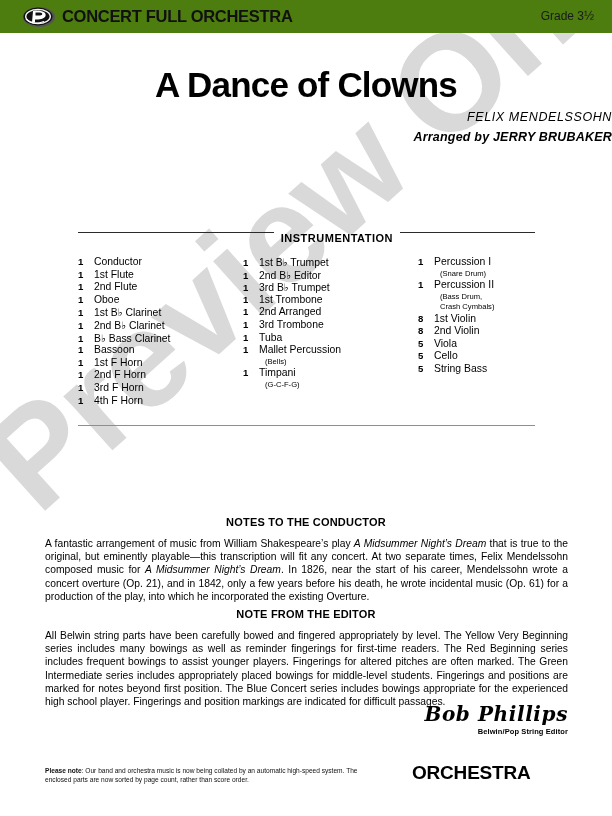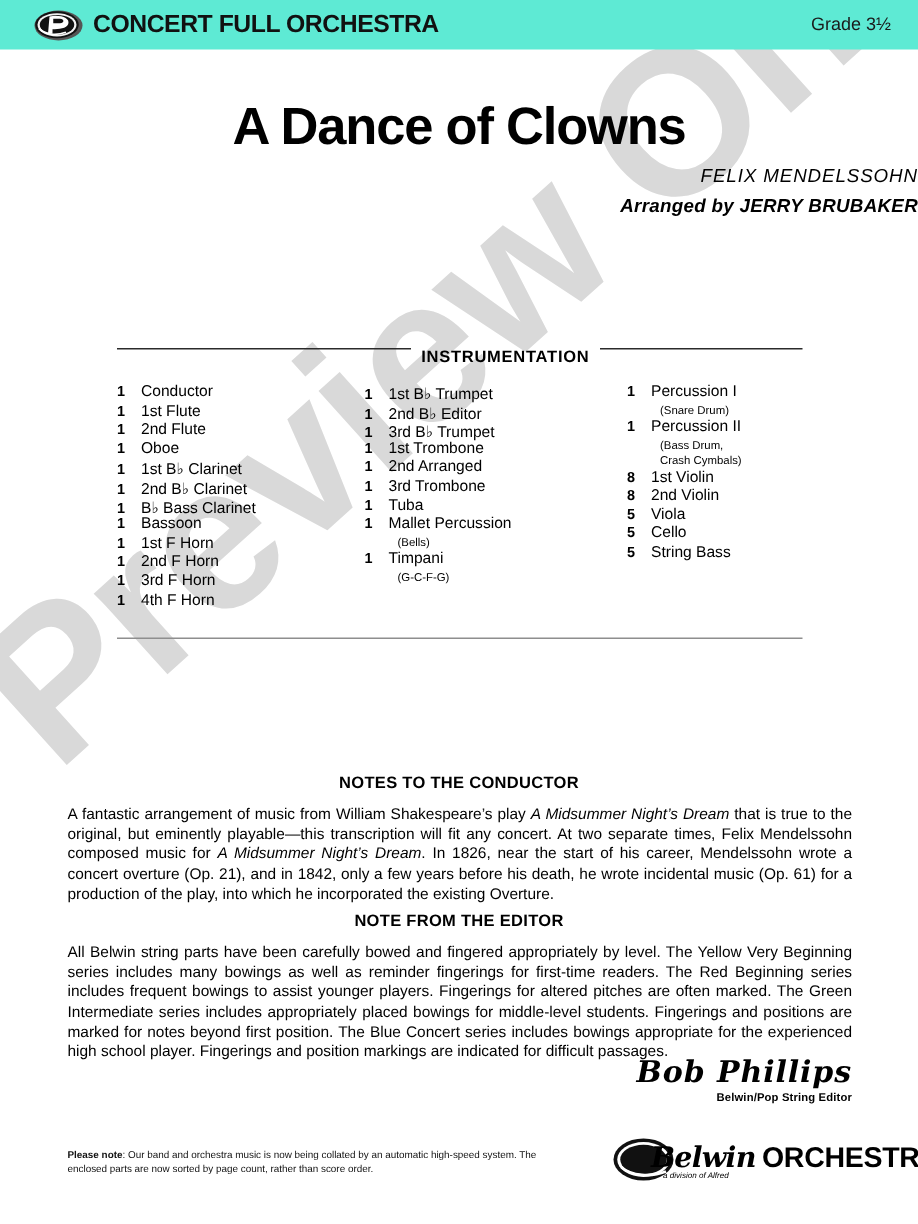--- a/index.html
+++ b/index.html
@@ -46,21 +46,21 @@
     white-space: nowrap;
   }
 
   
   #header-band {
     position: absolute;
     left: 0;
     top: 0;
     width: 612px;
     height: 33px;
-    background: #5eead4;
+    background: #4d7c0f;
     z-index: 10;
   }
   #header-logo {
     position: absolute;
     left: 22px;
     top: 6px;
     width: 34px;
     height: 22px;
   }
   #series-title {
@@ -448,26 +448,16 @@
     <div id="notes-editor-text" class="body-para">All Belwin string parts have been carefully bowed and fingered appropriately by level. The Yellow Very Beginning series includes many bowings as well as reminder fingerings for first-time readers. The Red Beginning series includes frequent bowings to assist younger players. Fingerings for altered pitches are often marked. The Green Intermediate series includes appropriately placed bowings for middle-level students. Fingerings and positions are marked for notes beyond first position. The Blue Concert series includes bowings appropriate for the experienced high school player. Fingerings and position markings are indicated for difficult passages.</div>
 
     <div id="signature-block">
       <div id="signature-name">Bob Phillips</div>
       <div id="signature-role">Belwin/Pop String Editor</div>
     </div>
 
     <div id="footer-note"><b>Please note</b>: Our band and orchestra music is now being collated by an automatic high-speed system. The enclosed parts are now sorted by page count, rather than score order.</div>
 
     <div id="footer-logo">
-      <div id="belwin-mark">
-        <svg viewBox="0 0 100 32" width="100" height="32" style="position:absolute;left:0;top:0">
-          <ellipse cx="21" cy="15" rx="20" ry="14" fill="#111111"></ellipse>
-          <ellipse cx="21" cy="15" rx="17.5" ry="11.6" fill="#ffffff"></ellipse>
-          <ellipse cx="21" cy="15" rx="15.5" ry="9.8" fill="#111111"></ellipse>
-          <path d="M6 20 C13 26, 26 27, 36 23" stroke="#ffffff" stroke-width="1.7" fill="none"></path>
-        </svg>
-        <div id="belwin-word">Belwin</div>
-        <div id="belwin-division">a division of Alfred</div>
-      </div>
       <div id="orchestra-word">ORCHESTRA</div>
     </div>
   </div>
 </div>
 
 </body></html>

